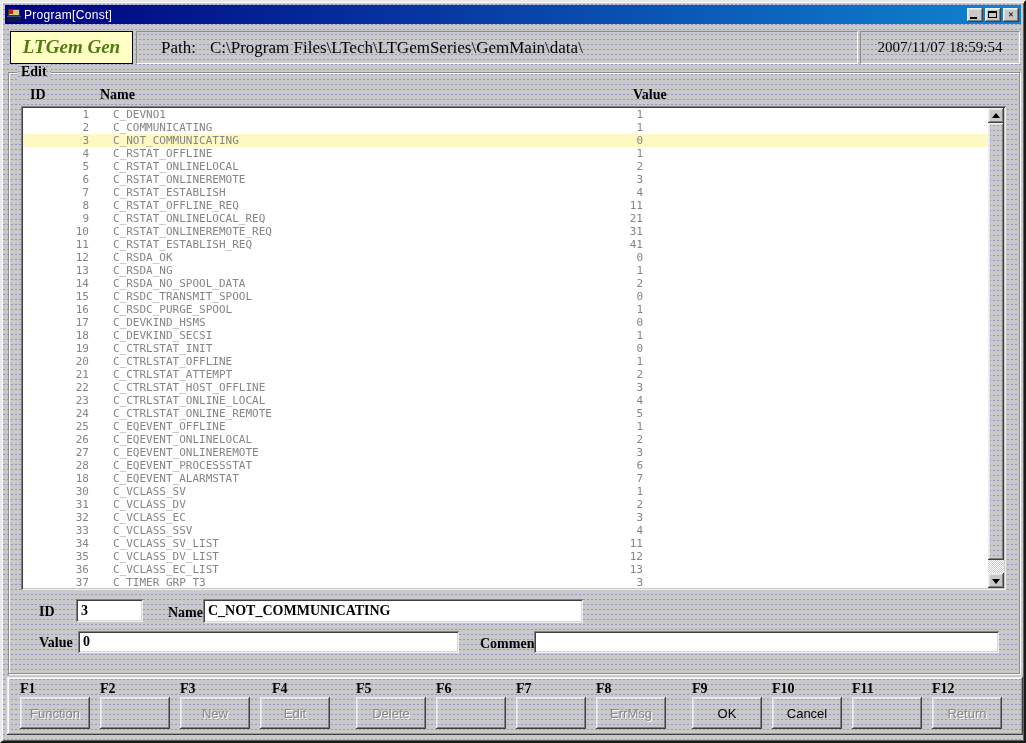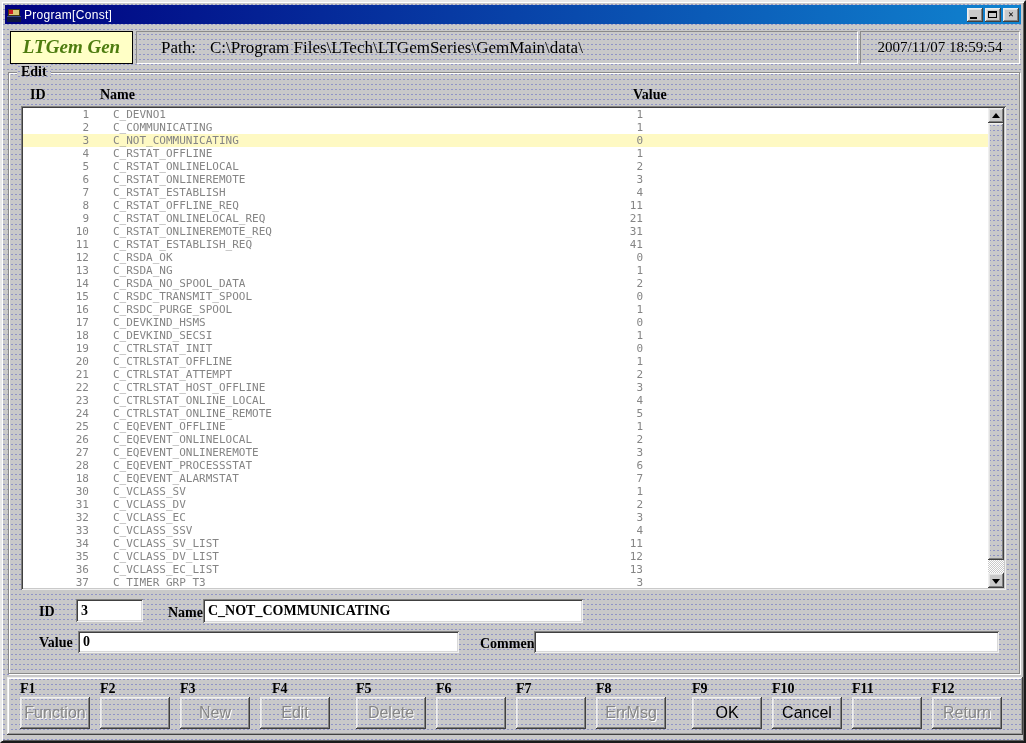--- a/index.html
+++ b/index.html
@@ -139,21 +139,21 @@
   }
   .fkgroup { position:absolute; top:4px; width:72px; height:50px; }
   .fklabel { font-family:"Liberation Serif", serif; font-weight:bold; font-size:14px; color:#000; height:15px; }
   .fkbtn {
     position:absolute; left:0; top:16px; width:70px; height:32px;
     background-color:#c9c9c9;
     background-image: radial-gradient(#9094c6 0.8px, rgba(0,0,0,0) 0.9px);
     background-size:4px 5px;
     border:0;
     box-shadow: inset -1px -1px 0 #404040, inset 1px 1px 0 #efefef, inset -2px -2px 0 #808080, inset 2px 2px 0 #e2e2e2;
-    font-family:"Liberation Sans", sans-serif; font-size:16px; color:#000;
+    font-family:"Liberation Sans", sans-serif; font-size:13px; color:#000;
   }
   .fkbtn.disabled { color:#868686; text-shadow:1px 1px 0 #ffffff; }
 </style>
 </head>
 <body>
 
 <div id="window" class="dotted">
 
   <div id="titlebar">
     <div id="titleicon">

